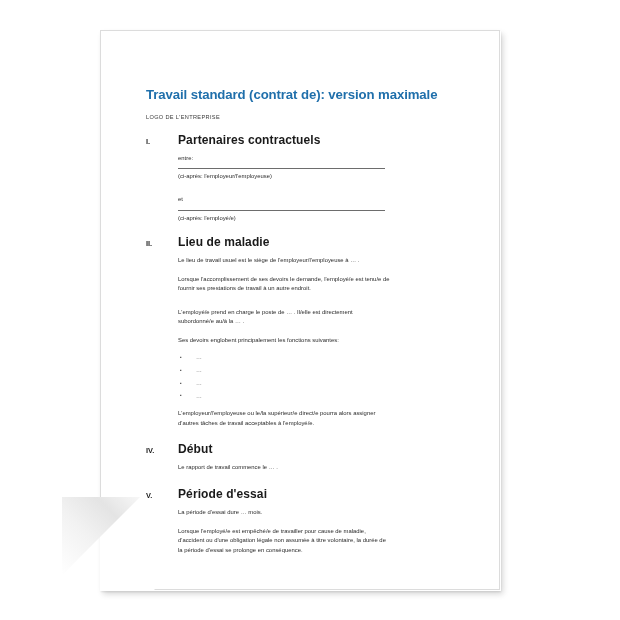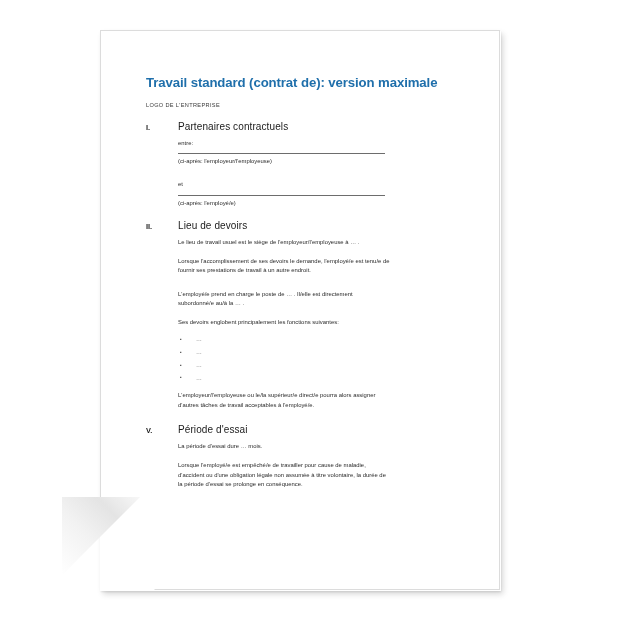--- a/index.html
+++ b/index.html
@@ -66,21 +66,21 @@
     width: 56px;
     height: 56px;
     background: #ffffff;
     clip-path: polygon(0% 0%, 0% 100%, 100% 100%);
   }
 
   
   .doc {
     position: absolute;
     left: 0;
-    top: 4px;
+    top: 16px;
     width: 100%;
     height: 100%;
     padding: 40px 18px 0 45px;
     box-sizing: border-box;
   }
 
   .doc-title {
     color: #1f6fab;
     font-size: 13.2px;
     font-weight: bold;
@@ -106,22 +106,22 @@
     margin-bottom: 7px;
   }
   .sec-num {
     width: 32px;
     flex: 0 0 32px;
     font-size: 7.4px;
     font-weight: bold;
     color: #1a1a1a;
   }
   .sec-title {
-    font-size: 10px;
-    font-weight: normal;
+    font-size: 12px;
+    font-weight: bold;
     color: #1a1a1a;
     letter-spacing: 0.1px;
   }
 
   .sec-body {
     margin-left: 32px;
   }
 
   .para {
     font-size: 5.9px;
@@ -195,21 +195,21 @@
           <p class="caption">(ci-après: l'employeur/l'employeuse)</p>
           <p class="para tight">et</p>
           <hr class="rule">
           <p class="caption last">(ci-après: l'employé/e)</p>
         </div>
       </div>
 
       <div class="section">
         <div class="sec-head">
           <span class="sec-num">II.</span>
-          <span class="sec-title">Lieu de devoirs</span>
+          <span class="sec-title">Lieu de maladie</span>
         </div>
         <div class="sec-body">
           <p class="para">Le lieu de travail usuel est le siège de l'employeur/l'employeuse à … .</p>
           <p class="para gap-lg">Lorsque l'accomplissement de ses devoirs le demande, l'employé/e est tenu/e de fournir ses prestations de travail à un autre endroit.</p>
         </div>
       </div>
 
       <div class="section">
         <div class="sec-body">
           <p class="para">L'employé/e prend en charge le poste de … . Il/elle est directement subordonné/e au/à la … .</p>
@@ -217,20 +217,29 @@
           <ul class="bullets">
             <li><span class="bullet-text">…</span></li>
             <li><span class="bullet-text">…</span></li>
             <li><span class="bullet-text">…</span></li>
             <li><span class="bullet-text">…</span></li>
           </ul>
           <p class="para gap-lg">L'employeur/l'employeuse ou le/la supérieur/e direct/e pourra alors assigner d'autres tâches de travail acceptables à l'employé/e.</p>
         </div>
       </div>
 
+      <div class="section">
+        <div class="sec-head">
+          <span class="sec-num">IV.</span>
+          <span class="sec-title">Début</span>
+        </div>
+        <div class="sec-body">
+          <p class="para gap-lg">Le rapport de travail commence le … .</p>
+        </div>
+      </div>
 
       <div class="section">
         <div class="sec-head">
           <span class="sec-num">V.</span>
           <span class="sec-title">Période d'essai</span>
         </div>
         <div class="sec-body">
           <p class="para">La période d'essai dure … mois.</p>
           <p class="para">Lorsque l'employé/e est empêché/e de travailler pour cause de maladie, d'accident ou d'une obligation légale non assumée à titre volontaire, la durée de la période d'essai se prolonge en conséquence.</p>
         </div>

